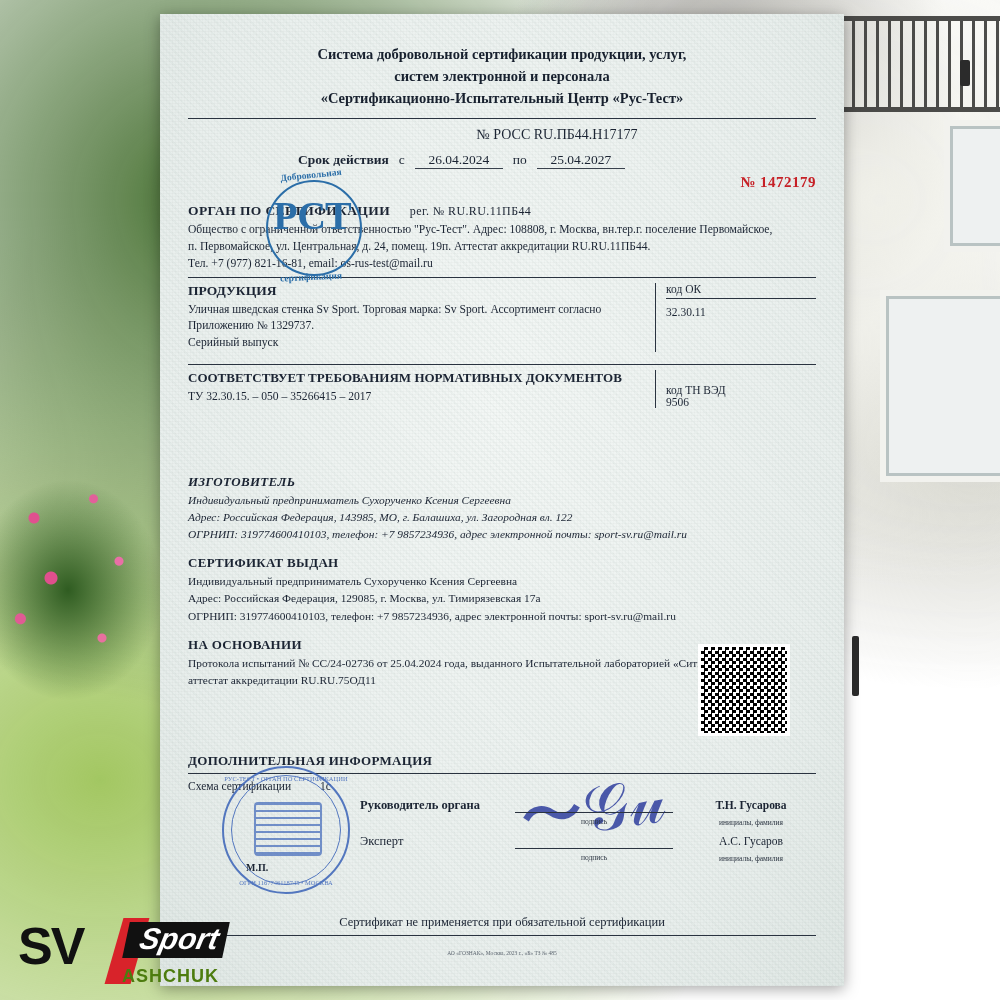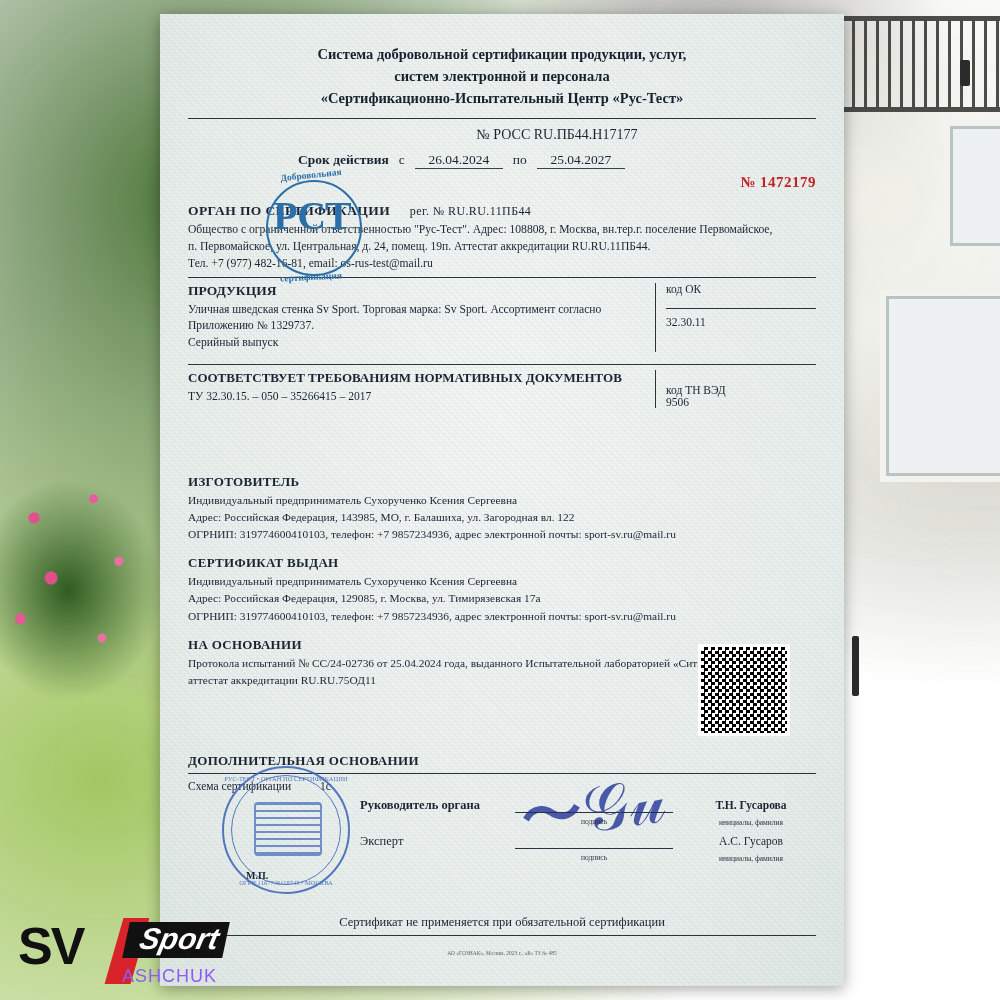--- a/index.html
+++ b/index.html
@@ -86,21 +86,21 @@
   .emblem .arc-bot{bottom:2px;left:0;transform:rotate(-3deg);}
 
   .sec{margin-top:12px;}
   .sec h3{font-size:13.5px;font-weight:bold;margin:0 0 3px 0;letter-spacing:.4px;}
   .sec p{margin:0;font-size:11.6px;line-height:1.45;}
   .secline{height:1px;background:#2a3340;margin:4px 0 5px 0;}
 
   .row{display:flex;}
   .row .left{flex:1;padding-right:10px;}
   .row .right{width:150px;border-left:1px solid #2a3340;padding-left:10px;font-size:11.5px;}
-  .right .rlbl{border-bottom:1px solid #2a3340;padding-bottom:13px;margin-bottom:7px;font-family:Liberation Serif, serif;}
+  .right .rlbl{border-bottom:1px solid #2a3340;padding-bottom:3px;margin-bottom:7px;font-family:Liberation Serif, serif;}
 
   .block{margin-top:12px;}
   .block h3{font-size:13px;font-weight:bold;margin:0 0 2px 0;letter-spacing:.3px;}
   .block p{margin:0;font-size:11.4px;line-height:1.5;}
 
   .addsec{margin-top:64px;}
   .addsec h3{font-size:13px;font-weight:bold;letter-spacing:.3px;margin:0;}
   .addline{height:1px;background:#2a3340;margin:4px 0 6px 0;}
   .scheme{font-size:11.5px;}
   .scheme .v{margin-left:26px;}
@@ -114,43 +114,43 @@
 
   
   .sigarea{position:absolute;left:0;right:0;bottom:58px;height:130px;}
   .stamp{position:absolute;left:34px;top:-6px;width:124px;height:124px;border-radius:50%;
       border:2px solid #3a63b8;opacity:.85;}
   .stamp:before{content:"";position:absolute;left:7px;top:7px;right:7px;bottom:7px;border-radius:50%;border:1px solid #3a63b8;}
   .stamp .cin{position:absolute;left:30px;top:34px;width:64px;height:50px;border:2px solid #3a63b8;border-radius:4px;
       background:repeating-linear-gradient(0deg,#3a63b8 0 2px,rgba(0,0,0,0) 2px 7px);opacity:.8;}
   .stamp .st{position:absolute;left:0;right:0;bottom:6px;text-align:center;font-size:6.5px;color:#3a63b8;}
   .stamp .stt{position:absolute;left:0;right:0;top:7px;text-align:center;font-size:6.5px;color:#3a63b8;}
-  .mp{position:absolute;left:58px;top:98px;font-size:10px;font-weight:bold;}
+  .mp{position:absolute;left:58px;top:90px;font-size:10px;font-weight:bold;}
 
   .sigrow{position:absolute;left:172px;width:470px;font-size:12px;}
   .sigrow .role{display:inline-block;width:152px;font-size:12.5px;}
   .sigrow .line{display:inline-block;width:158px;border-bottom:1px solid #2a3340;height:12px;vertical-align:bottom;}
   .sigrow .name{display:inline-block;width:150px;text-align:center;font-size:11.5px;}
   .sigrow .cap{font-size:7.5px;color:#2a3340;}
   .scribble{position:absolute;left:330px;top:-10px;width:210px;height:70px;color:#2f3f9e;font-size:64px;
       font-family:"Liberation Serif",serif;transform:rotate(-8deg);opacity:.85;}
 
   .footnote{position:absolute;left:0;right:0;bottom:30px;text-align:center;font-size:12.5px;}
   .footline{position:absolute;left:0;right:0;bottom:24px;height:1px;background:#2a3340;}
   .tiny{position:absolute;left:0;right:0;bottom:4px;text-align:center;font-size:5.5px;color:#5d6670;}
 
   
   .svlogo{position:absolute;left:18px;top:916px;width:250px;height:72px;}
   .svlogo .sv{position:absolute;left:0;top:0;font-family:"Liberation Sans",sans-serif;font-weight:bold;
       font-size:52px;color:#111;letter-spacing:-2px;}
   .svlogo .sport{position:absolute;left:108px;top:6px;font-family:"Liberation Sans",sans-serif;font-style:italic;
       font-weight:bold;font-size:30px;color:#fff;background:#111;padding:0 8px 2px 14px;transform:skewX(-12deg);}
   .svlogo .slash{position:absolute;left:96px;top:2px;width:26px;height:66px;background:#d8232a;transform:skewX(-16deg);}
-  .svlogo .ash{position:absolute;left:104px;top:50px;font-family:"Liberation Sans",sans-serif;font-weight:normal;
-      font-size:18px;color:#8b5cf6;letter-spacing:1px;}
+  .svlogo .ash{position:absolute;left:104px;top:50px;font-family:"Liberation Sans",sans-serif;font-weight:bold;
+      font-size:18px;color:#4d7c0f;letter-spacing:1px;}
 
   .madein{position:absolute;right:14px;bottom:38px;display:flex;align-items:center;gap:12px;}
   .madein .txt{font-family:"Liberation Sans",sans-serif;font-weight:bold;font-size:20px;color:#fff;
       text-shadow:0 1px 3px rgba(0,0,0,.6);}
   .flag{width:66px;height:44px;border:1px solid rgba(0,0,0,.25);
       background:linear-gradient(180deg,#fff 0 33.3%, #0039a6 33.3% 66.6%, #d52b1e 66.6% 100%);}
 </style>
 </head>
 <body>
 
@@ -197,21 +197,21 @@
         <span>1472179</span>
       </div>
 
       <div class="sec">
         <h3>
           <span>ОРГАН ПО СЕРТИФИКАЦИИ</span>
           <span style="font-weight:normal;font-size:12px;margin-left:16px;">рег. № RU.RU.11ПБ44</span>
         </h3>
         <p>Общество с ограниченной ответственностью "Рус-Тест". Адрес: 108808, г. Москва, вн.тер.г. поселение Первомайское,</p>
         <p>п. Первомайское, ул. Центральная, д. 24, помещ. 19п. Аттестат аккредитации RU.RU.11ПБ44.</p>
-        <p>Тел. +7 (977) 482-16-81, email: os-rus-test@mail.ru</p>
+        <p>Тел. +7 (977) 821-16-81, email: os-rus-test@mail.ru</p>
       </div>
       <div class="secline"></div>
 
       <div class="row">
         <div class="left">
           <h3 style="font-size:13.5px;font-weight:bold;margin:0 0 3px 0;">ПРОДУКЦИЯ</h3>
           <p style="font-size:11.6px;line-height:1.45;margin:0;">Уличная шведская стенка Sv Sport. Торговая марка: Sv Sport. Ассортимент согласно</p>
           <p style="font-size:11.6px;line-height:1.45;margin:0;">Приложению № 1329737.</p>
           <p style="font-size:11.6px;line-height:1.45;margin:0;">Серийный выпуск</p>
         </div>
@@ -226,42 +226,42 @@
         <div class="left">
           <h3 style="font-size:13px;font-weight:bold;margin:0 0 4px 0;">СООТВЕТСТВУЕТ ТРЕБОВАНИЯМ НОРМАТИВНЫХ ДОКУМЕНТОВ</h3>
           <p style="font-size:11.6px;margin:0;">ТУ 32.30.15. – 050 – 35266415 – 2017</p>
         </div>
         <div class="right" style="border-left:1px solid #2a3340;">
           <div style="margin-top:14px;">код ТН ВЭД</div>
           <div>9506</div>
         </div>
       </div>
 
-      <div class="block" style="margin-top:66px;">
+      <div class="block" style="margin-top:66px;font-style:italic;">
         <h3>ИЗГОТОВИТЕЛЬ</h3>
         <p>Индивидуальный предприниматель Сухорученко Ксения Сергеевна</p>
         <p>Адрес: Российская Федерация, 143985, МО, г. Балашиха, ул. Загородная вл. 122</p>
         <p>ОГРНИП: 319774600410103, телефон: +7 9857234936, адрес электронной почты: sport-sv.ru@mail.ru</p>
       </div>
 
       <div class="block">
         <h3>СЕРТИФИКАТ ВЫДАН</h3>
         <p>Индивидуальный предприниматель Сухорученко Ксения Сергеевна</p>
         <p>Адрес: Российская Федерация, 129085, г. Москва, ул. Тимирязевская 17а</p>
         <p>ОГРНИП: 319774600410103, телефон: +7 9857234936, адрес электронной почты: sport-sv.ru@mail.ru</p>
       </div>
 
       <div class="block">
         <h3>НА ОСНОВАНИИ</h3>
         <p>Протокола испытаний № СС/24-02736 от 25.04.2024 года, выданного Испытательной лабораторией «Сити Серт»,</p>
         <p>аттестат аккредитации  RU.RU.75ОД11</p>
       </div>
 
       <div class="addsec">
-        <h3>ДОПОЛНИТЕЛЬНАЯ ОСНОВАНИИ</h3>
+        <h3>ДОПОЛНИТЕЛЬНАЯ ИНФОРМАЦИЯ</h3>
         <div class="addline"></div>
         <div class="scheme">
           <span>Схема сертификации</span>
           <span class="v">1с</span>
         </div>
       </div>
 
       <div class="qr">
           <i></i>
         </div>

